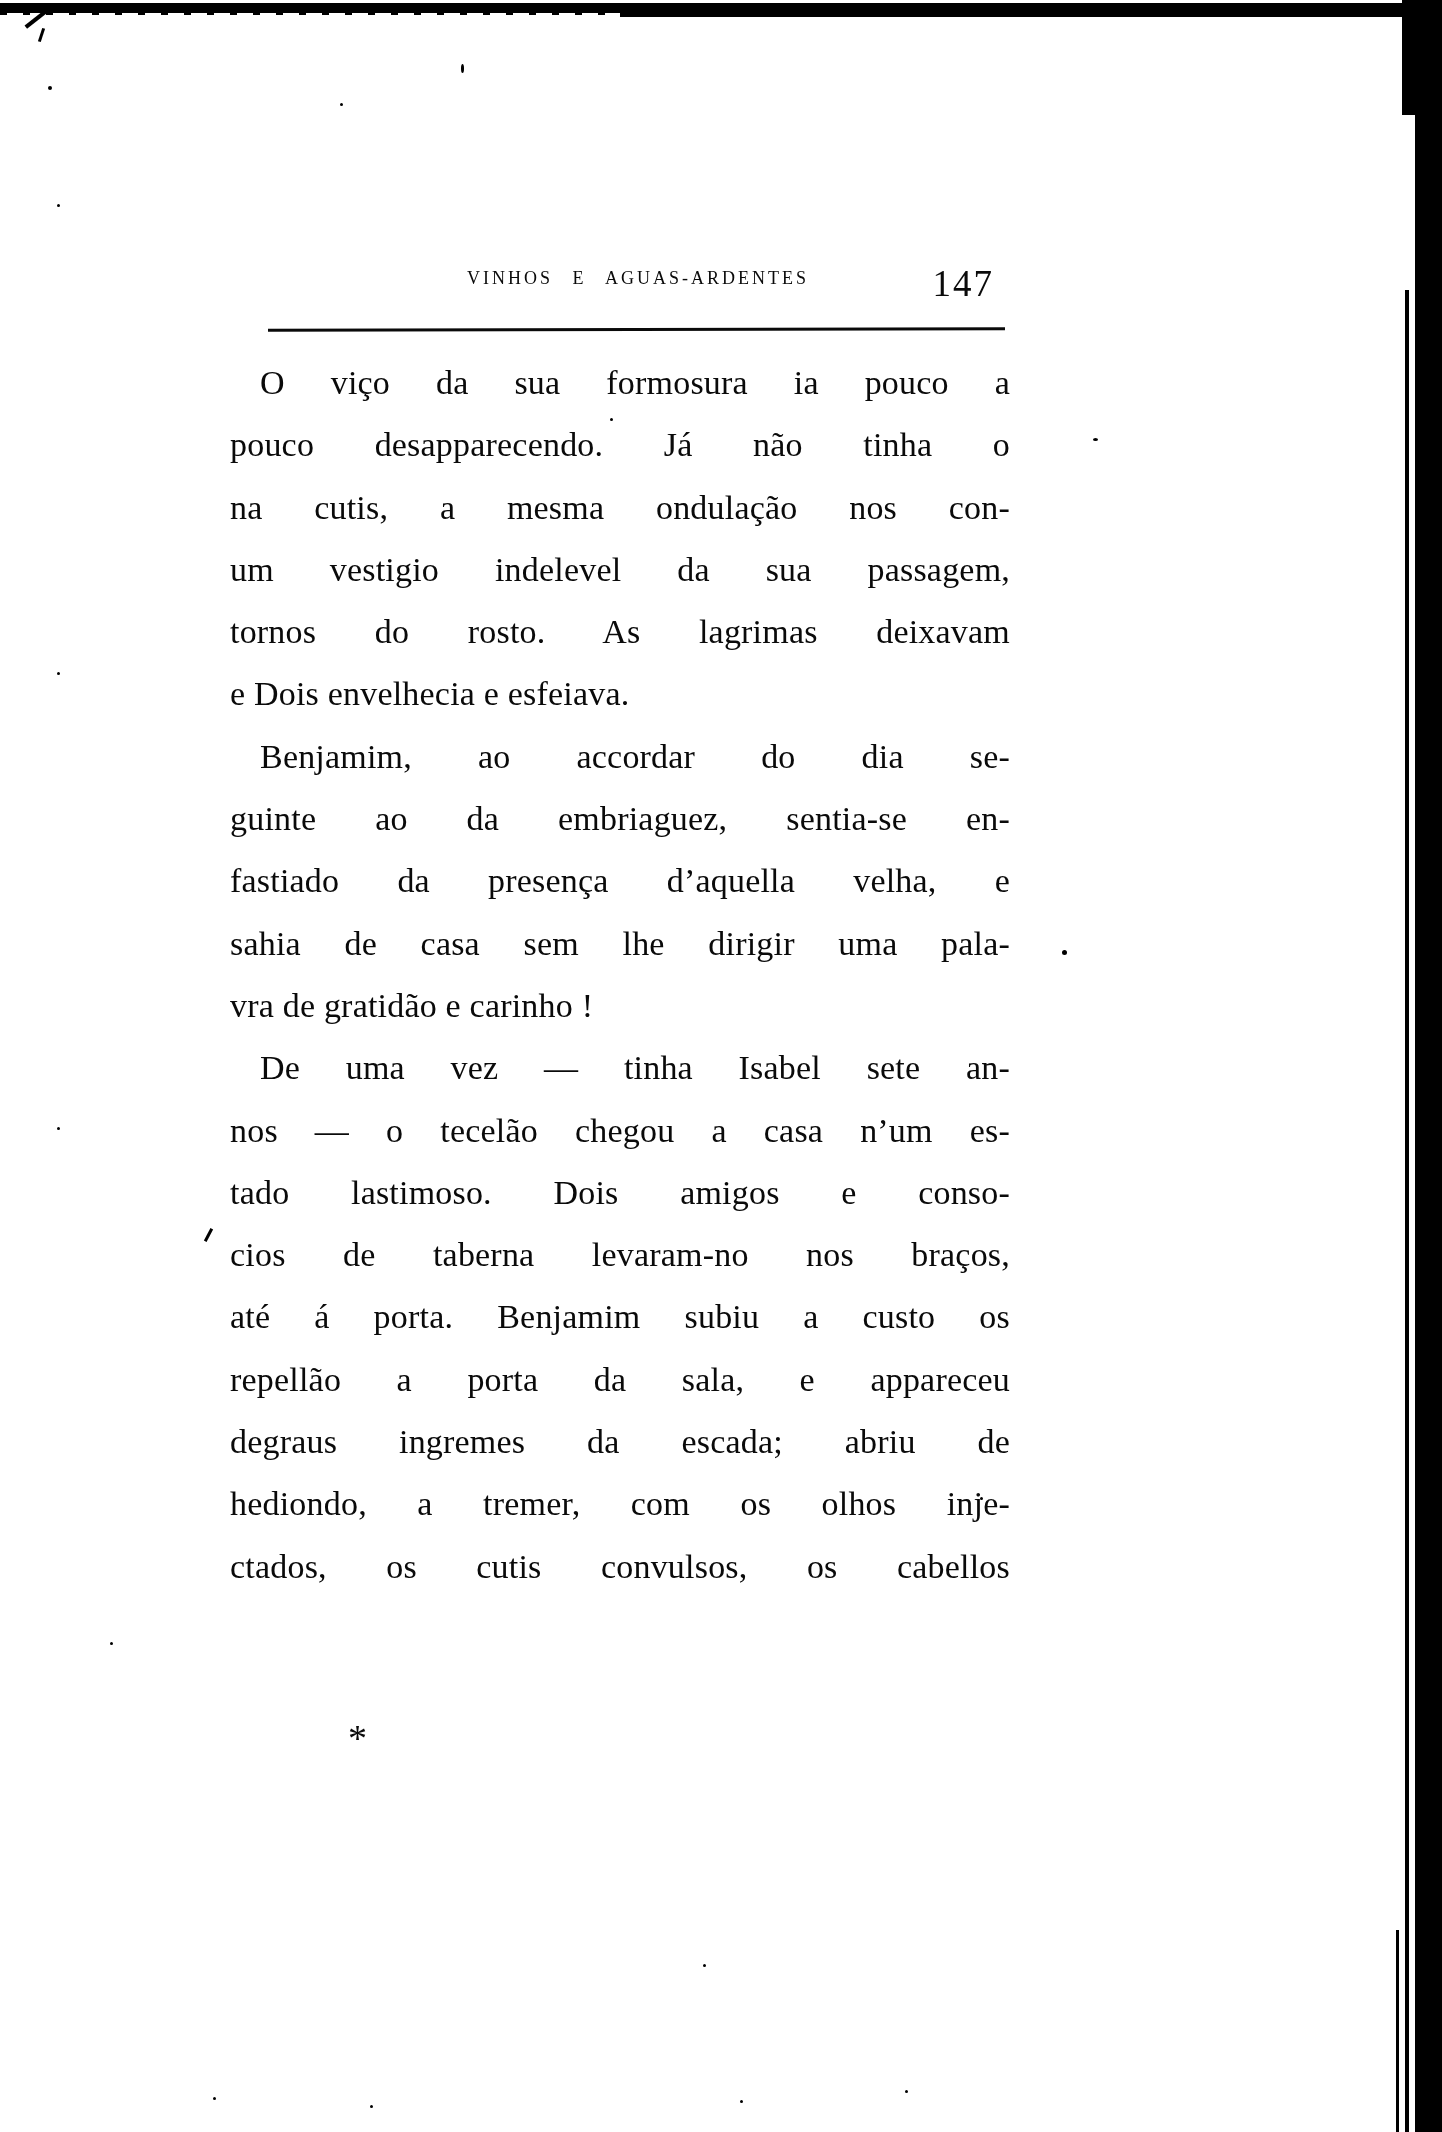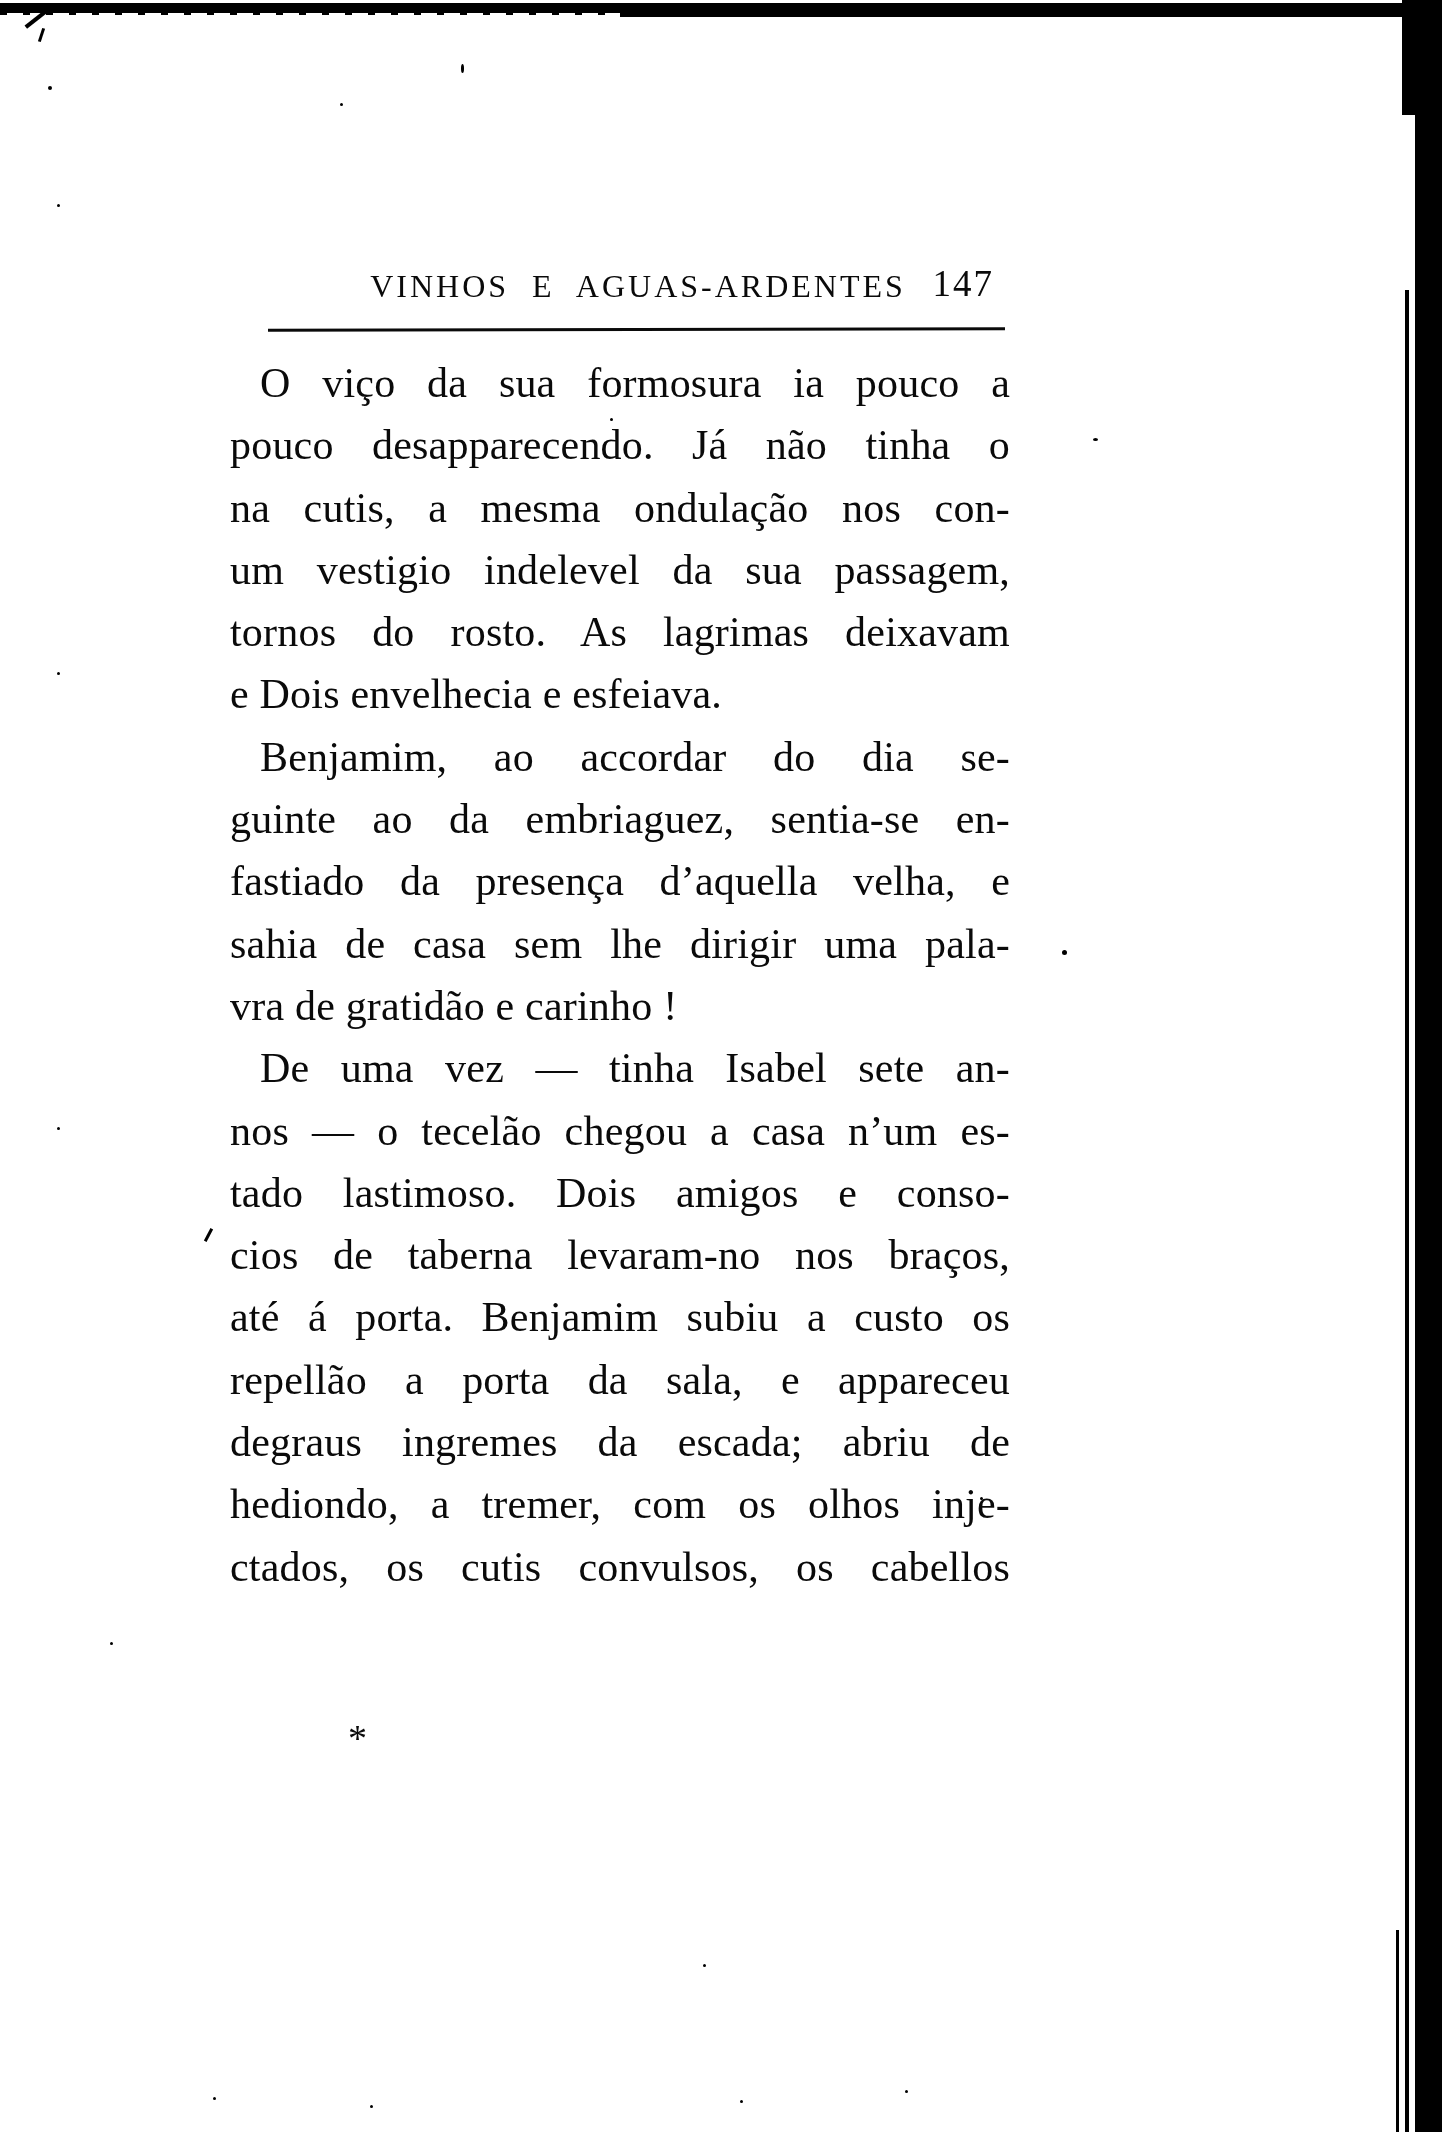--- a/index.html
+++ b/index.html
@@ -26,34 +26,34 @@
   .scratch2 { position: absolute; left: 40px; top: 28px; width: 3px; height: 14px; background: #000; transform: rotate(18deg); }
   .tickmark { position: absolute; left: 207px; top: 1228px; width: 3px; height: 14px; background: #000; transform: rotate(28deg); }
   .speck { position: absolute; background: #000; border-radius: 50%; }
 
   
   .header {
     position: absolute; left: 230px; top: 262px; width: 780px; height: 42px;
   }
   .running-title {
     position: absolute; left: calc(50% + 18px); transform: translateX(-50%);
-    top: 6px; font-size: 32px; letter-spacing: 3px; word-spacing: 12px; white-space: nowrap;
+    top: 6px; font-size: 18px; letter-spacing: 3px; word-spacing: 12px; white-space: nowrap;
   }
   .page-number { position: absolute; right: 16px; top: 0px; font-size: 37px; letter-spacing: 2px; }
   .header-rule {
     position: absolute; left: 268px; top: 328px; width: 737px; height: 3px;
     background: #0a0a0a; transform: rotate(-0.12deg);
   }
 
   
   .text-block {
     position: absolute; left: 230px; top: 352px; width: 780px;
   }
   .line {
-    font-size: 42px;
+    font-size: 34px;
     line-height: 62.3px;
     text-align: justify;
     text-align-last: justify;
     letter-spacing: 0.2px;
     white-space: nowrap;
   }
   .line.indent { text-indent: 30px; }
   .line.end { text-align-last: left; }
   .italic { }
 

